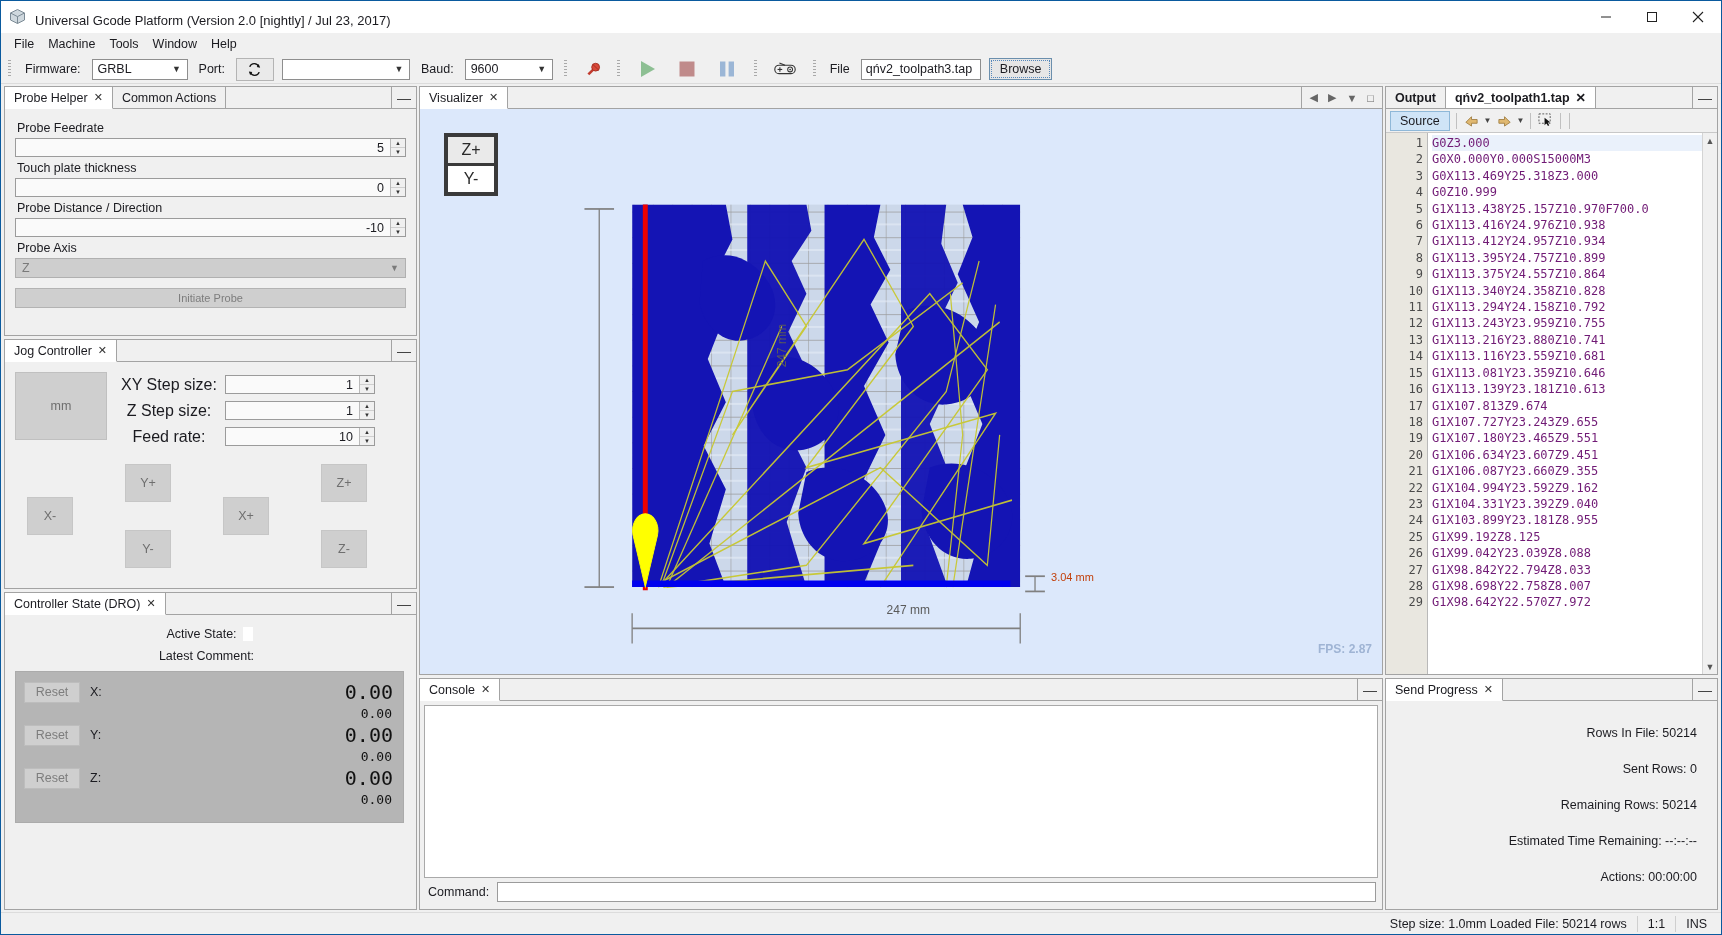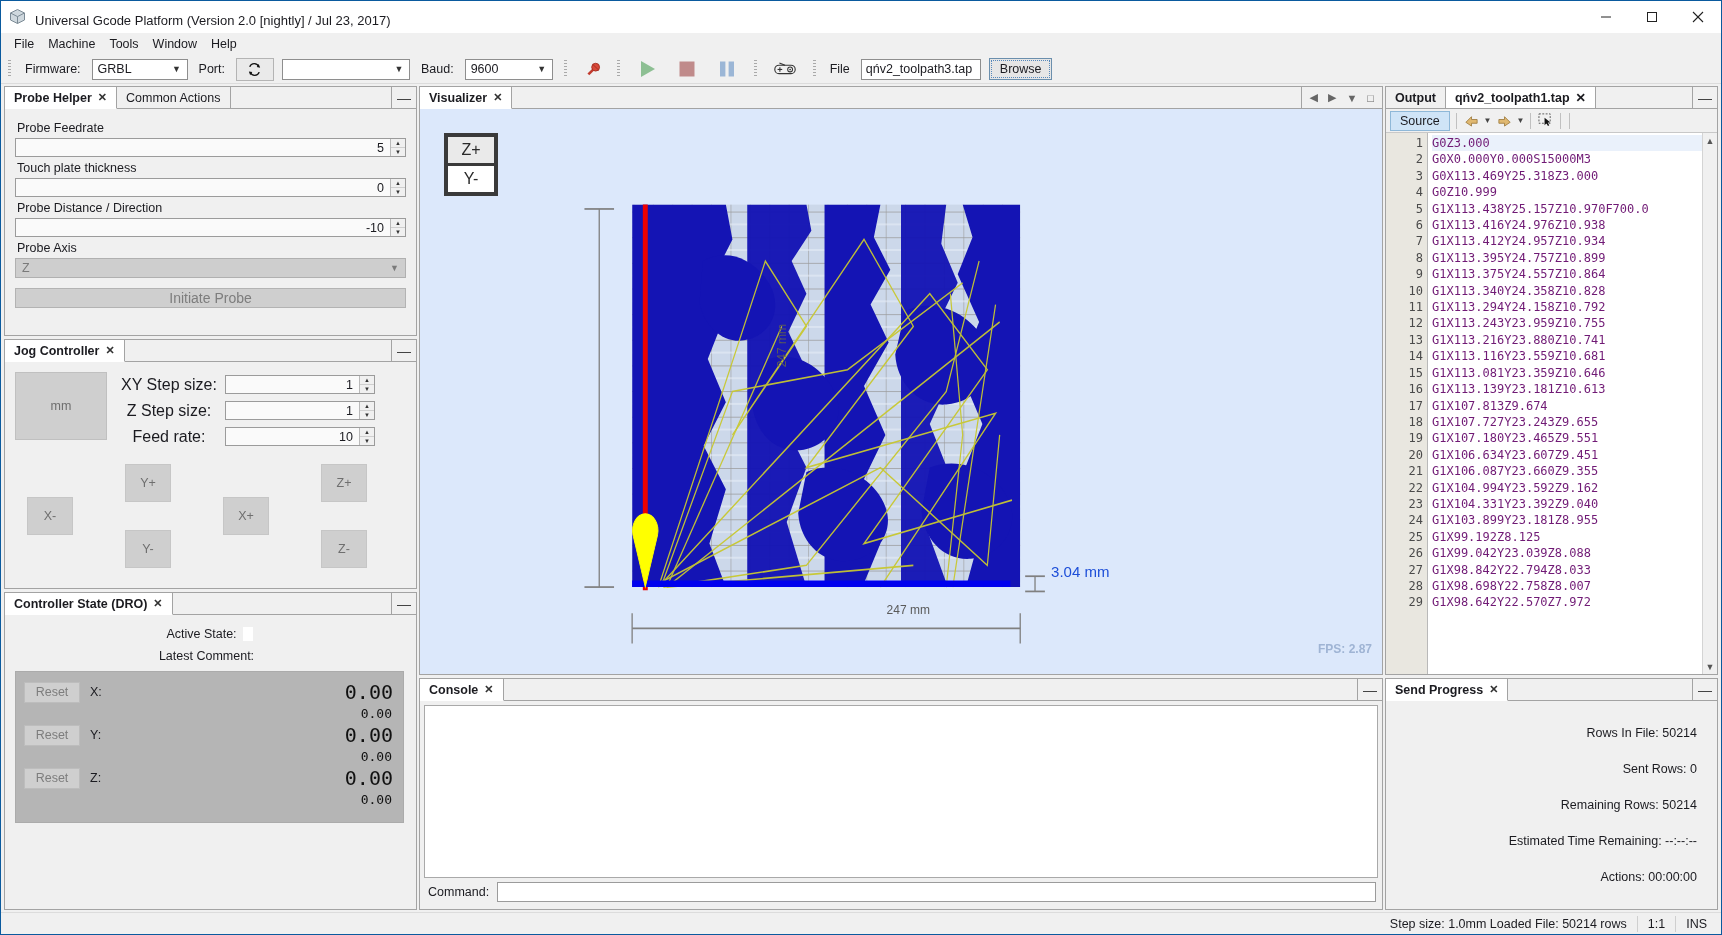--- a/index.html
+++ b/index.html
@@ -129,21 +129,21 @@
     border-bottom: 1px solid #a3a3a3;
   }
   .ptab {
     display: flex; align-items: center; gap: 6px;
     padding: 0 9px;
     font-size: 12.5px;
     border-right: 1px solid #a3a3a3;
     background: #f0f0f0;
     cursor: default;
   }
-  .ptab.active { background: #ffffff; font-weight: bold; border-bottom: 1px solid #fff; margin-bottom: -1px;}
+  .ptab.active { background: #ffffff; font-weight: normal; border-bottom: 1px solid #fff; margin-bottom: -1px;}
   .ptab .x { font-size: 11px; color: #333; }
   .ptab-filler { flex: 1 1 auto; border-bottom: 0; }
   .panel-min {
     width: 24px; display: flex; align-items: center; justify-content: center;
     font-size: 14px; color: #444; cursor: default;
   }
   .panel-body { flex: 1 1 auto; padding: 8px 10px; min-height: 0; }
 
   .field-label { font-size: 12.5px; margin: 4px 0 3px 2px; }
   .spinner {
@@ -168,21 +168,21 @@
   .disabled-combo {
     height: 20px; border: 1px solid #b0b0b0; background: #cecece;
     display: flex; align-items: center; padding: 0 6px;
     color: #7a7a7a; font-size: 12.5px;
   }
   .disabled-combo .caret { margin-left: auto; font-size: 9px; }
   .btn-wide {
     margin-top: 10px; height: 20px; background: #cfcfcf;
     border: 1px solid #b3b3b3; color: #7d7d7d;
     display: flex; align-items: center; justify-content: center;
-    font-size: 14px;
+    font-size: 11px;
   }
 
   
   .jog-top { display: flex; gap: 14px; padding-top: 4px;}
   .jog-unit {
     width: 92px; height: 68px; background: #cfcfcf; border: 1px solid #c0c0c0;
     display: flex; align-items: center; justify-content: center;
     color: #6f6f6f; font-size: 12.5px;
   }
   .jog-fields { flex: 1 1 auto; display: flex; flex-direction: column; gap: 7px; padding-top: 3px;}
@@ -251,21 +251,21 @@
   .axis-ym { background: #ffffff; margin-top: 3px; }
   .fps {
     position: absolute; right: 10px; bottom: 18px;
     color: #9fb4d4; font-size: 12px; font-weight: bold;
   }
   .dim-v {
     position: absolute; writing-mode: vertical-rl; transform: rotate(180deg);
     color: #5a5a5a; font-size: 12px;
   }
   .dim-h { position: absolute; color: #5a5a5a; font-size: 12px; }
-  .dim-z { position: absolute; color: #1d4ed8; font-size: 15px; }
+  .dim-z { position: absolute; color: #c2410c; font-size: 11px; margin-top: 8px; }
 
   
   .console-panel { flex: 0 0 232px; display: flex; flex-direction: column;
     border: 1px solid #a3a3a3; }
   .console-out { flex: 1 1 auto; background: #ffffff; border: 1px solid #a9a9a9; margin: 4px; }
   .console-cmd { display: flex; align-items: center; gap: 8px; padding: 0 6px 7px 8px; }
   .console-cmd .lbl { font-size: 12.5px; }
   .console-cmd input {
     flex: 1 1 auto; height: 20px; border: 1px solid #9b9b9b; background: #fff;
     font-family: "Liberation Sans", sans-serif; font-size: 12.5px; padding: 0 4px;

